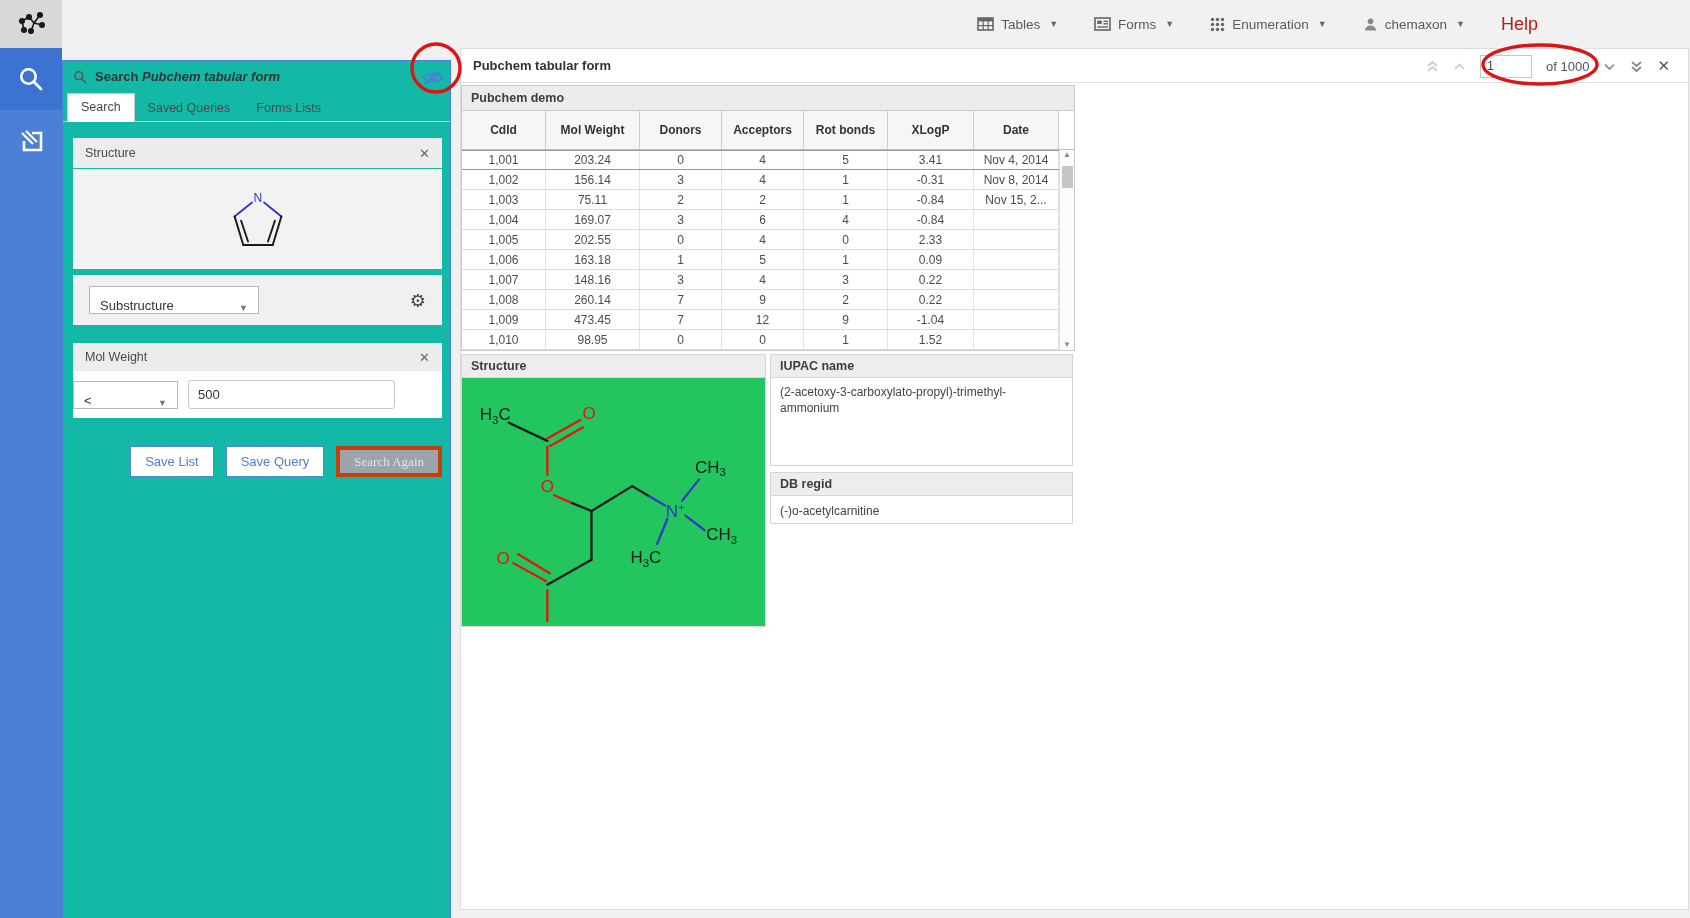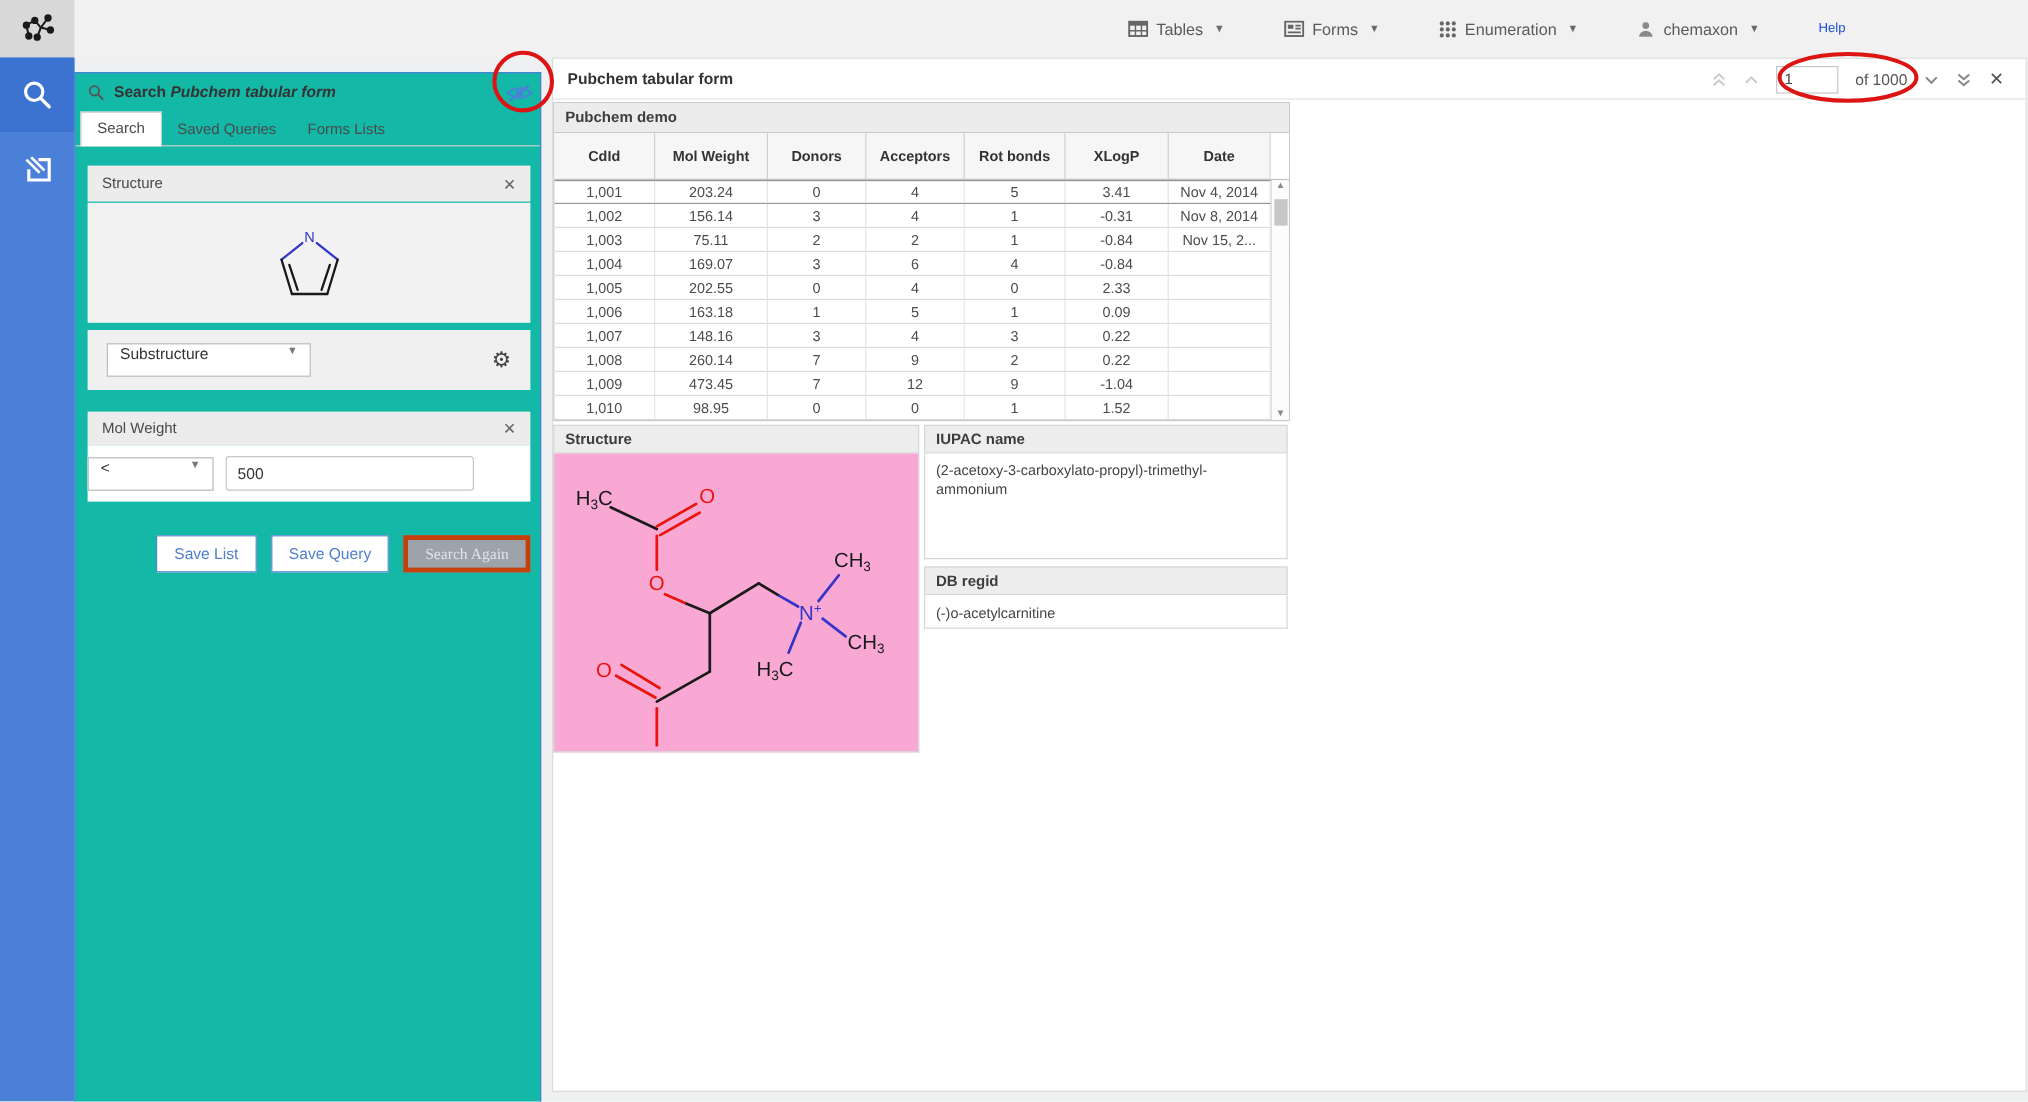--- a/index.html
+++ b/index.html
@@ -2,24 +2,24 @@
 <html><head>
 <meta charset="utf-8">
 <style>
   * { margin:0; padding:0; box-sizing:border-box; }
   html,body { width:1690px; height:918px; }
   body { background:#eff0f1; font-family:"Liberation Sans","DejaVu Sans",sans-serif; color:#444; overflow:hidden; position:relative; }
 
   
   .topbar { position:absolute; left:0; top:0; width:1690px; height:48px; background:#f1f1f1; }
   .logo-tile { position:absolute; left:0; top:0; width:62px; height:48px; background:#d8d8d8; display:flex; align-items:center; justify-content:center; }
-  .menus { position:absolute; right:152px; top:0; height:48px; display:flex; align-items:center; gap:49px; }
+  .menus { position:absolute; right:152px; top:0; height:48px; display:flex; align-items:center; gap:36px; }
   .menu-item { display:flex; align-items:center; gap:7px; font-size:13.5px; color:#5a5a5a; cursor:pointer; }
   .menu-caret { font-size:9px; color:#6a6a6a; margin-left:2px; }
-  .help-link { font-size:11px; color:#1d4ed8; cursor:pointer; }
+  .help-link { font-size:18px; color:#b91c1c; cursor:pointer; }
 
   
   .sidebar { position:absolute; left:0; top:48px; width:62px; height:870px; background:#4a80d8; }
   .side-tile { width:62px; height:62px; display:flex; align-items:center; justify-content:center; cursor:pointer; }
   .side-tile.active { background:#3d73d0; }
 
   
   .search-panel { position:absolute; left:62px; top:60px; width:389px; height:862px; background:#14b8a6; border:1px solid #4a80d8; border-bottom-width:2px; }
   .sp-header { position:relative; height:31px; display:flex; align-items:center; padding:0 10px; gap:8px; }
   .sp-title { font-size:13px; font-weight:bold; color:#333; }
@@ -29,21 +29,21 @@
   .sp-tab { font-size:12.5px; color:#4a4a4a; padding:6px 13px; cursor:pointer; }
   .sp-tab.active { background:#fff; border:1px solid #ccc; border-bottom:none; margin-bottom:-1px; padding-bottom:8px; }
   .sp-body { padding:16px 10px 0 10px; }
 
   .field-group { width:369px; }
   .fg-header { height:30px; background:#ececec; display:flex; align-items:center; justify-content:space-between; padding:0 12px; }
   .fg-label { font-size:12.5px; color:#4a4a4a; }
   .close-x { font-size:13px; color:#666; cursor:pointer; line-height:1; }
   .structure-canvas { margin-top:1px; height:100px; background:#f2f2f2; display:flex; align-items:center; justify-content:center; }
   .structure-controls { margin-top:6px; height:50px; background:#f0f0f0; display:flex; align-items:center; justify-content:space-between; padding:0 16px; }
-  .fake-select { background:#fff; border:1px solid #b9b9b9; height:28px; display:flex; align-items:flex-start; justify-content:space-between; padding:0 10px; font-size:13px; color:#333; cursor:pointer; }
+  .fake-select { background:#fff; border:1px solid #b9b9b9; height:28px; display:flex; align-items:flex-end; justify-content:space-between; padding:0 10px; font-size:13px; color:#333; cursor:pointer; }
   .sel-caret { font-size:9px; color:#777; }
   .gear { font-size:18px; color:#444; cursor:pointer; font-family:"DejaVu Sans",sans-serif; }
 
   .mw-group { margin-top:18px; }
   .mw-controls { height:47px; background:#fff; display:flex; align-items:center; gap:10px; }
   .mw-input { width:207px; height:29px; border:1px solid #c6c6c6; border-radius:3px; font-size:13px; color:#333; padding:0 9px; font-family:inherit; }
 
   .btn-row { margin-top:28px; display:flex; justify-content:flex-end; gap:12px; width:369px; }
   .btn { height:31px; font-size:13px; display:flex; align-items:center; justify-content:center; cursor:pointer; padding:0 14px; }
   .btn.outline { background:#fff; border:1px solid #5585cf; color:#4f7fcb; }
@@ -74,21 +74,21 @@
   .scr-arrow { font-size:8px; color:#8a8a8a; line-height:10px; cursor:pointer; }
   .scr-thumb { width:11px; height:22px; background:#c6c6c6; margin-top:6px; cursor:pointer; }
   .scr-bottom { margin-top:auto; }
 
   
   .detail { position:absolute; left:0; top:305px; width:614px; }
   .detail-left { position:absolute; left:0; top:0; width:305px; }
   .detail-right { position:absolute; left:309px; top:0; width:303px; }
   .dt-header { height:24px; background:#ededed; border:1px solid #d6d6d6; display:flex; align-items:center; padding:0 9px; font-size:12.5px; font-weight:bold; color:#3d3d3d; }
   .dt-value { background:#fff; border:1px solid #d6d6d6; border-top:none; font-size:12px; color:#444; padding:6px 9px; line-height:1.35; }
-  .dt-canvas { height:249px; background:#f9a8d4; border:1px solid #d6d6d6; border-top:none; padding:4px 0 0 6px; }
+  .dt-canvas { height:249px; background:#22c55e; border:1px solid #d6d6d6; border-top:none; padding:4px 0 0 6px; }
   .dt-gap { height:6px; }
   .v-iupac { height:88px; }
   .v-short { height:28px; padding-top:7px; }
 
   
   .annot { position:absolute; pointer-events:none; }
 </style>
 </head>
 <body>
 

